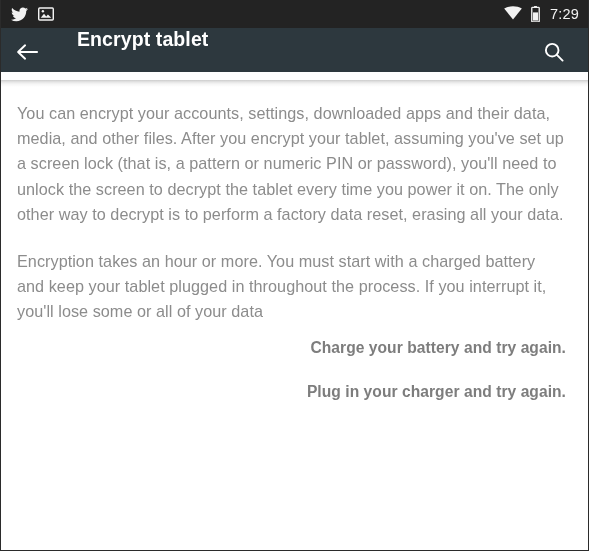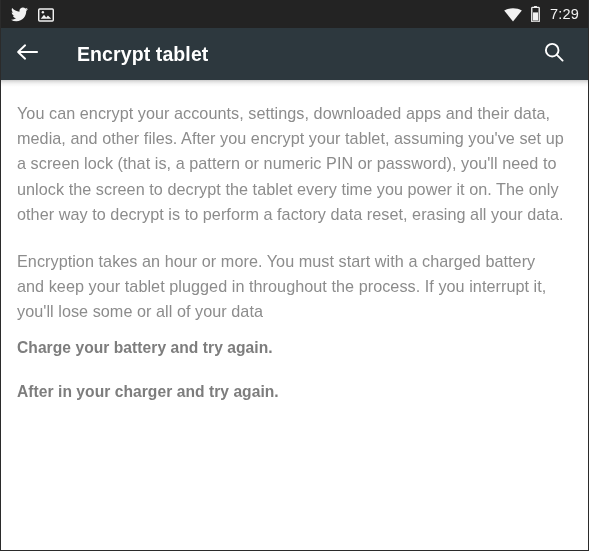--- a/index.html
+++ b/index.html
@@ -29,41 +29,41 @@
     height: 28px;
     background: #232323;
     display: flex;
     align-items: center;
     justify-content: space-between;
     padding: 0 9px 0 10px;
     box-sizing: border-box;
   }
   .status-left, .status-right {
     display: flex;
-    align-items: flex-end;
+    align-items: flex-start;
   }
   .status-left .sb-icon { margin-right: 10px; }
   .status-right .sb-icon { margin-left: 9px; }
   .sb-icon { display: flex; align-items: center; }
   .status-time {
     color: #f2f2f2;
     font-size: 14.5px;
     letter-spacing: 0.2px;
     margin-left: 10px;
     font-family: "Liberation Sans", sans-serif;
   }
 
   
   .toolbar {
     position: absolute;
     top: 28px; left: 0; right: 0;
-    height: 52px;
+    height: 44px;
     background: #2d383e;
     display: flex;
-    align-items: center;
+    align-items: flex-start;
     box-sizing: border-box;
   }
   .tb-back {
     width: 52px;
     height: 52px;
     display: flex;
     align-items: center;
     justify-content: center;
     flex: 0 0 auto;
   }
@@ -115,20 +115,21 @@
     letter-spacing: 0.05px;
   }
   .para.second { margin-bottom: 12px; }
   .warn {
     color: #7d7d7d;
     font-size: 15.6px;
     font-weight: bold;
     line-height: 22px;
     margin: 0 0 22px 0;
     letter-spacing: 0.05px;
+    text-align: right;
   }
 </style>
 </head>
 <body>
 
 <div id="screen">
 
   <div class="status-bar">
 
     <div class="status-left">
@@ -192,17 +193,17 @@
   <div class="tb-shadow"></div>
 
   <div class="content">
 
     <p class="para first">You can encrypt your accounts, settings, downloaded apps and their data, media, and other files. After you encrypt your tablet, assuming you've set up a screen lock (that is, a pattern or numeric PIN or password), you'll need to unlock the screen to decrypt the tablet every time you power it on. The only other way to decrypt is to perform a factory data reset, erasing all your data.</p>
 
     <p class="para second">Encryption takes an hour or more. You must start with a charged battery and keep your tablet plugged in throughout the process. If you interrupt it, you'll lose some or all of your data</p>
 
     <p class="warn">Charge your battery and try again.</p>
 
-    <p class="warn">After in your charger and try again.</p>
+    <p class="warn">Plug in your charger and try again.</p>
 
   </div>
 
 </div>
 
 </body></html>

